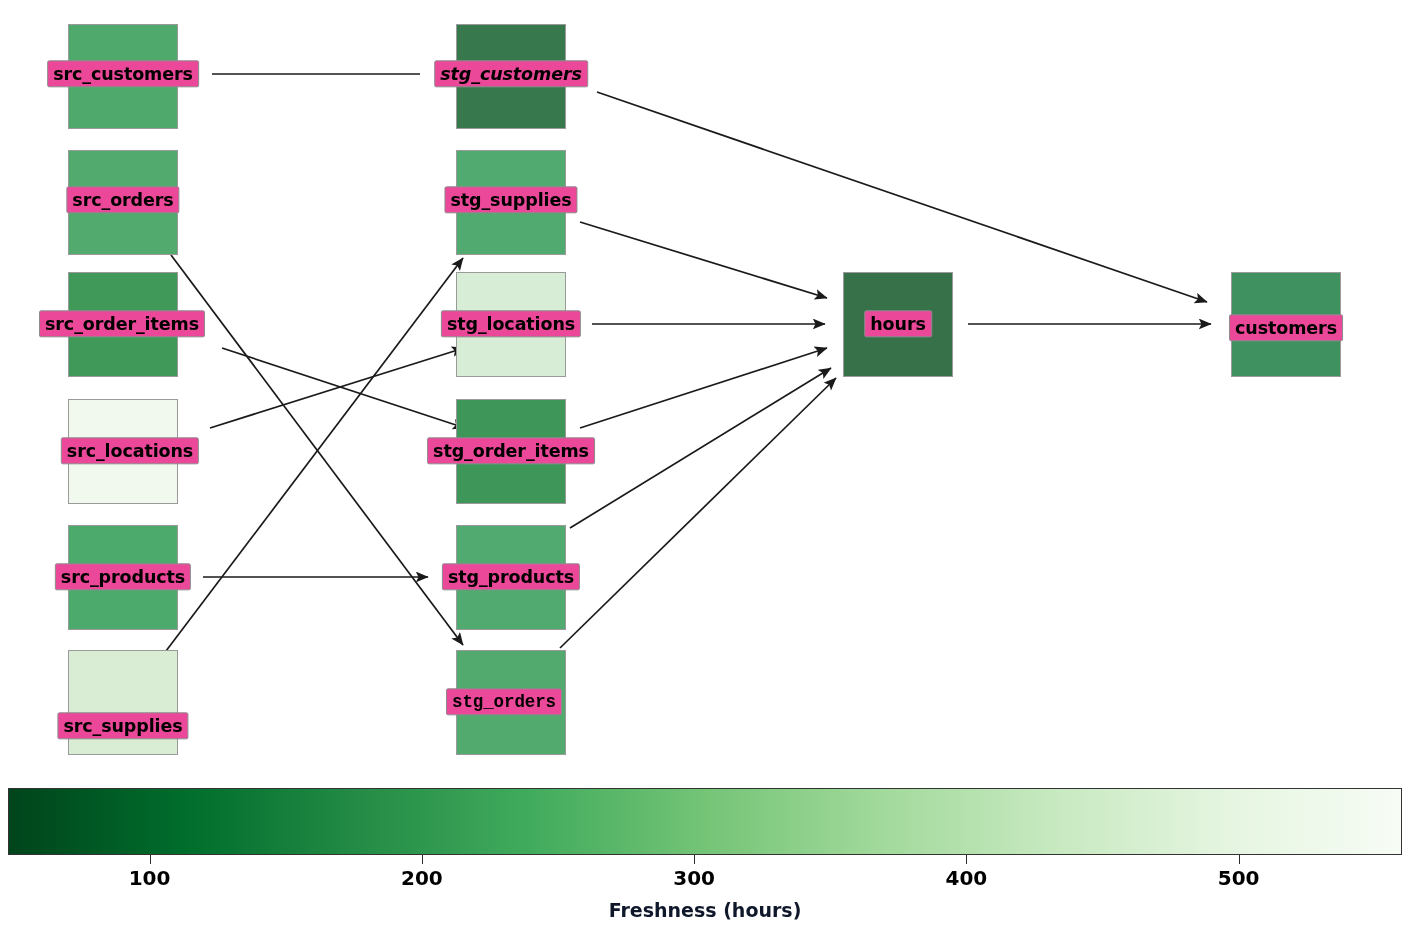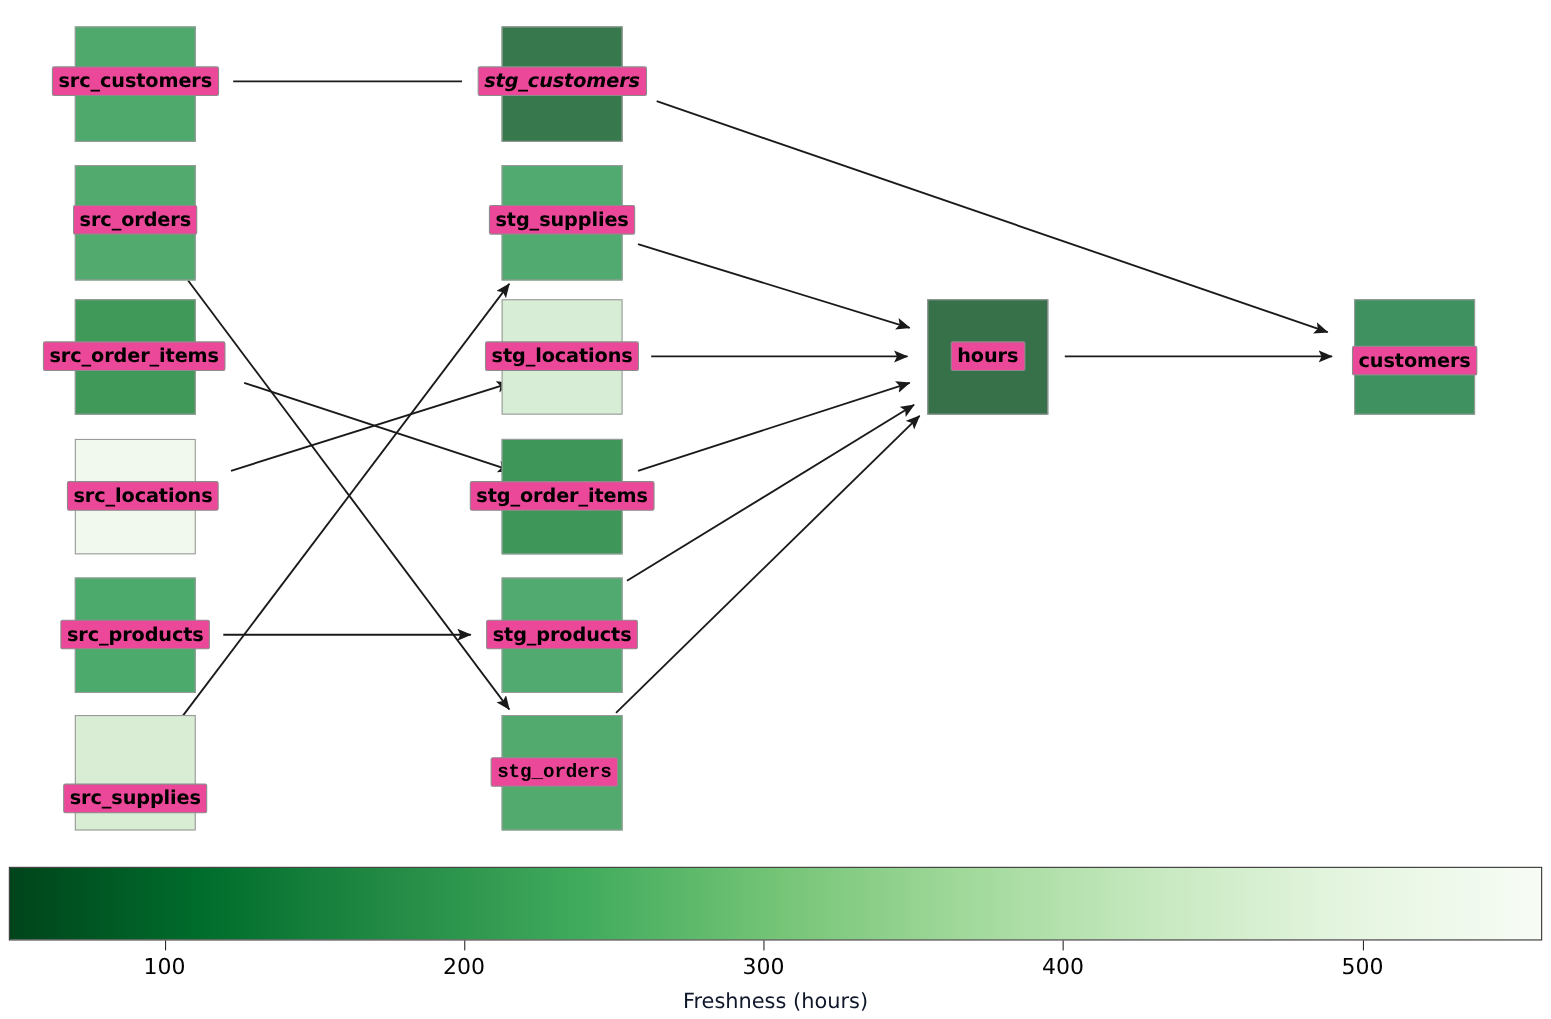--- a/index.html
+++ b/index.html
@@ -51,20 +51,21 @@
     letter-spacing: -0.1px;
   }
 
   
   #colorbar-wrap {
     position: absolute;
     left: 0;
     top: 780px;
     width: 1410px;
     height: 146px;
+    font-weight: bold;
   }
   #colorbar {
     position: absolute;
     left: 8px;
     top: 8px;
     width: 1394px;
     height: 67px;
     border: 1px solid #333333;
     box-sizing: border-box;
   }

